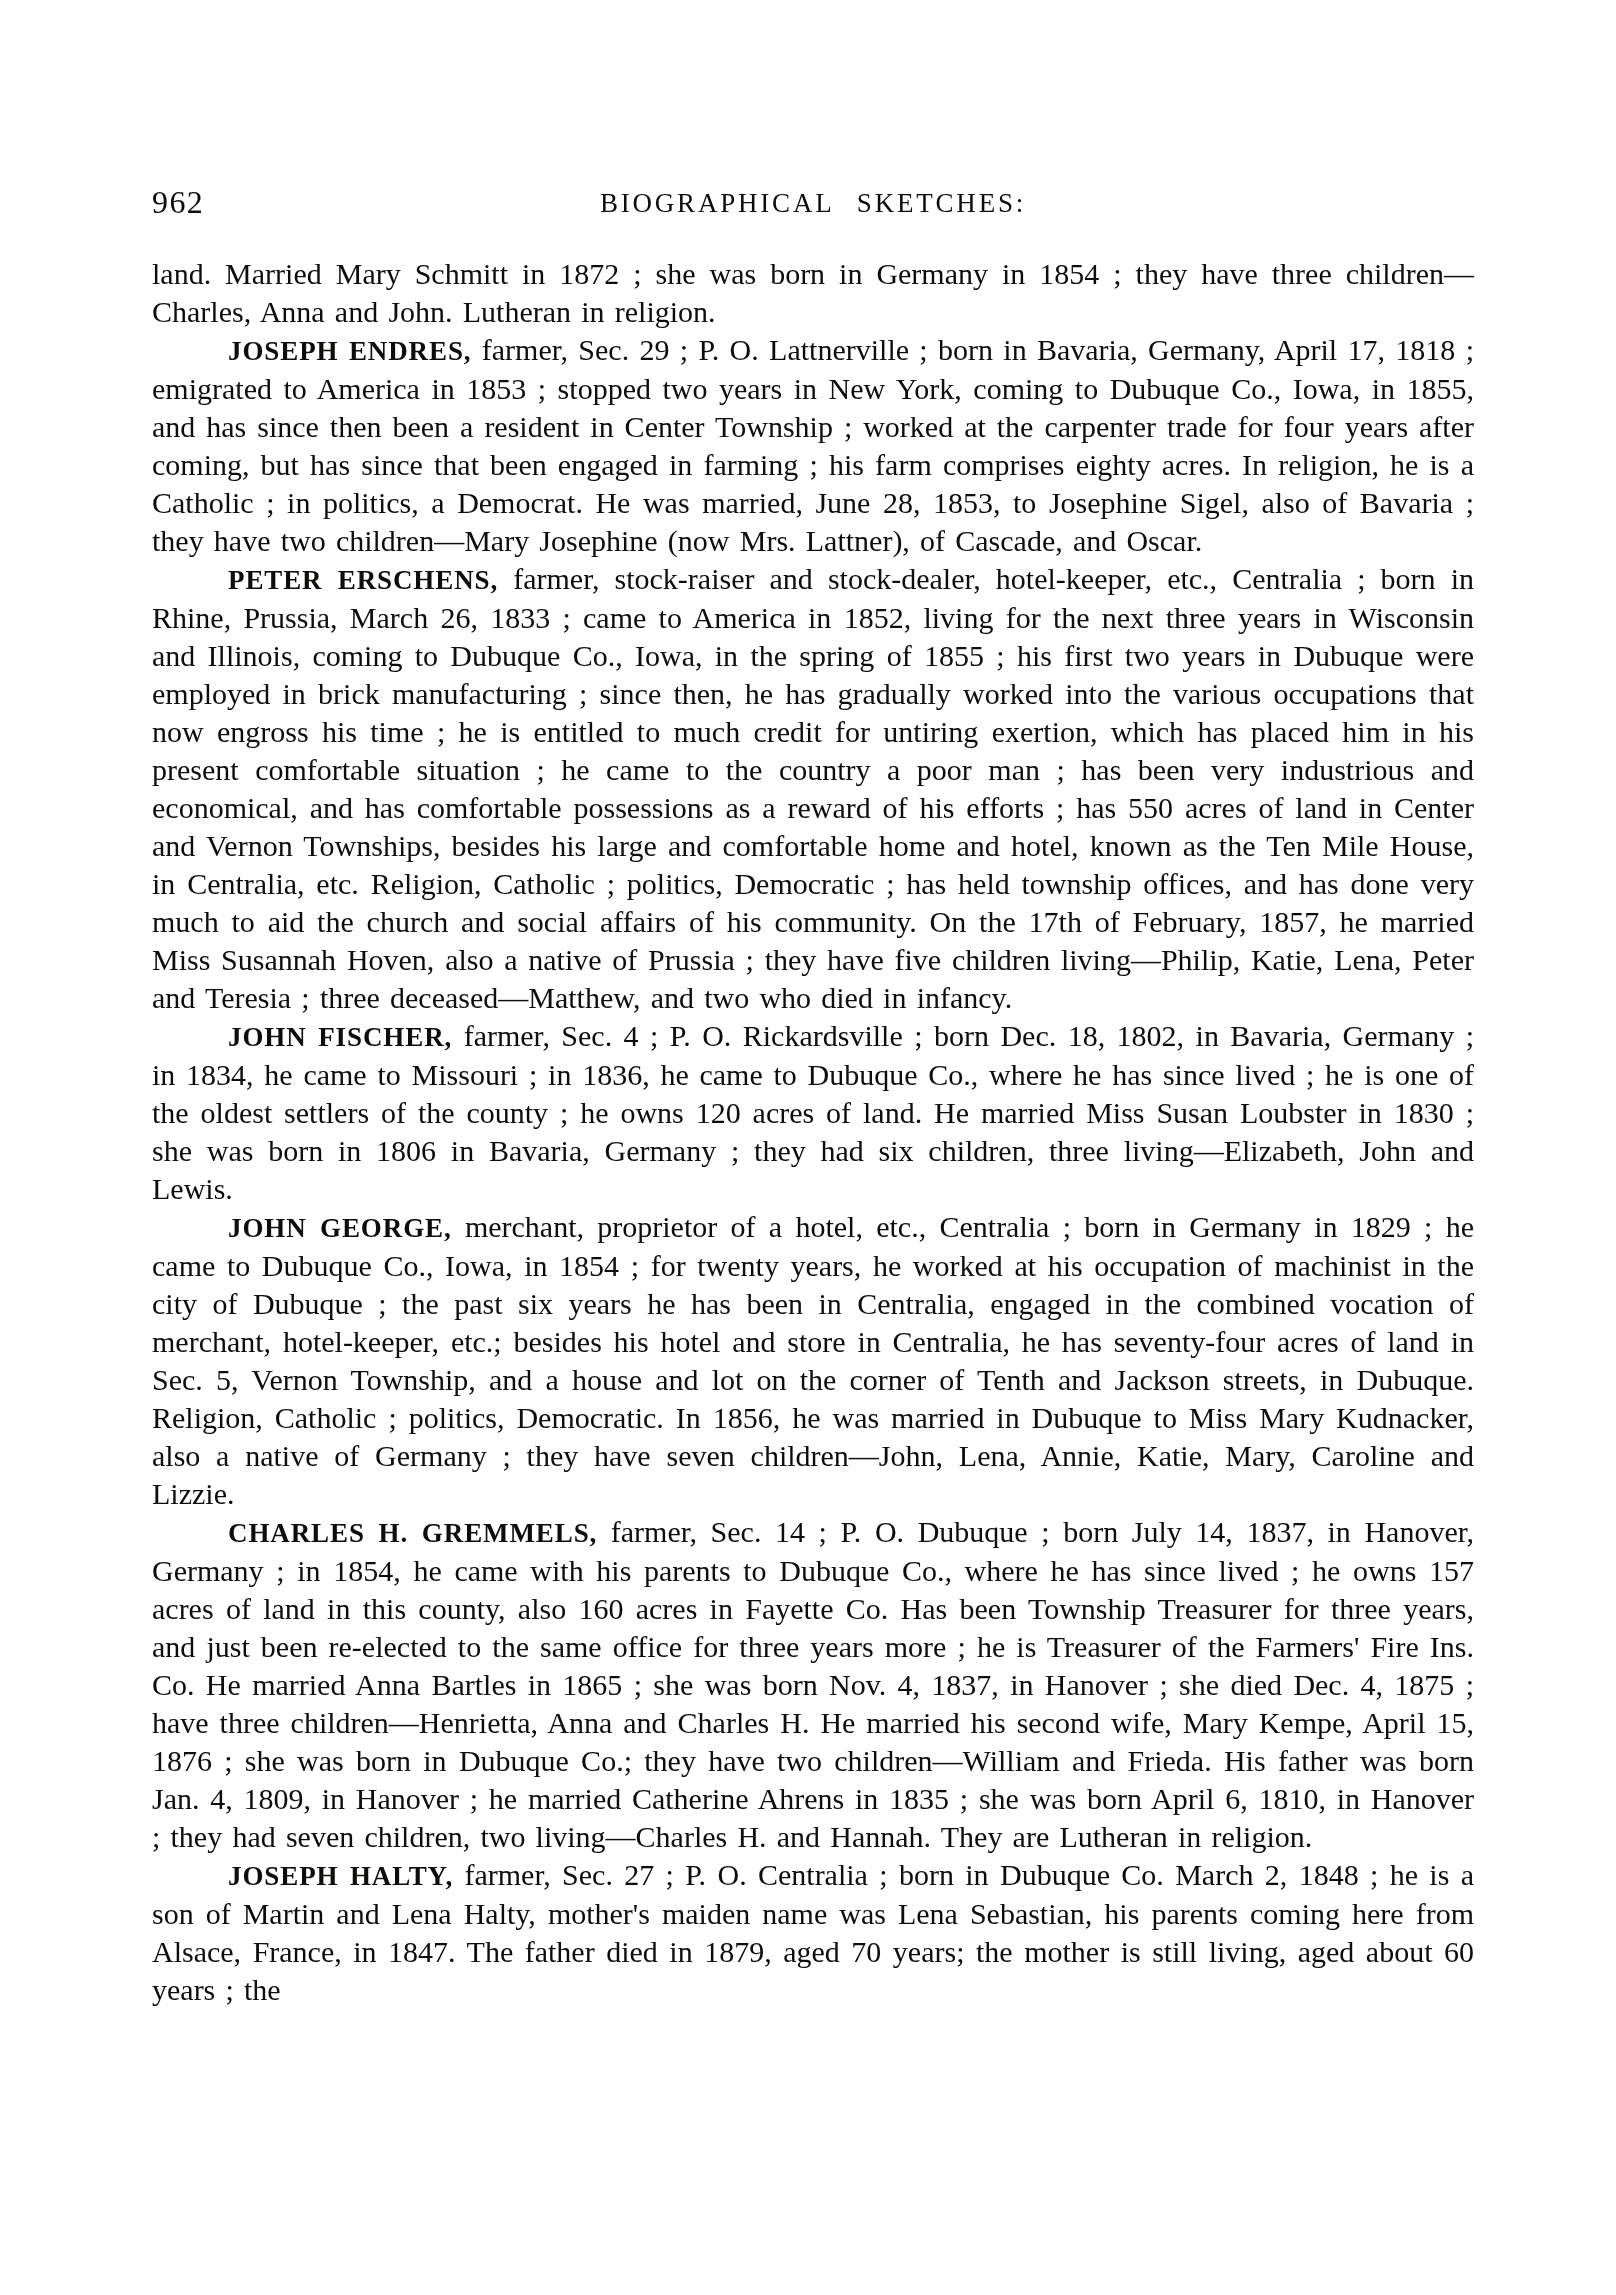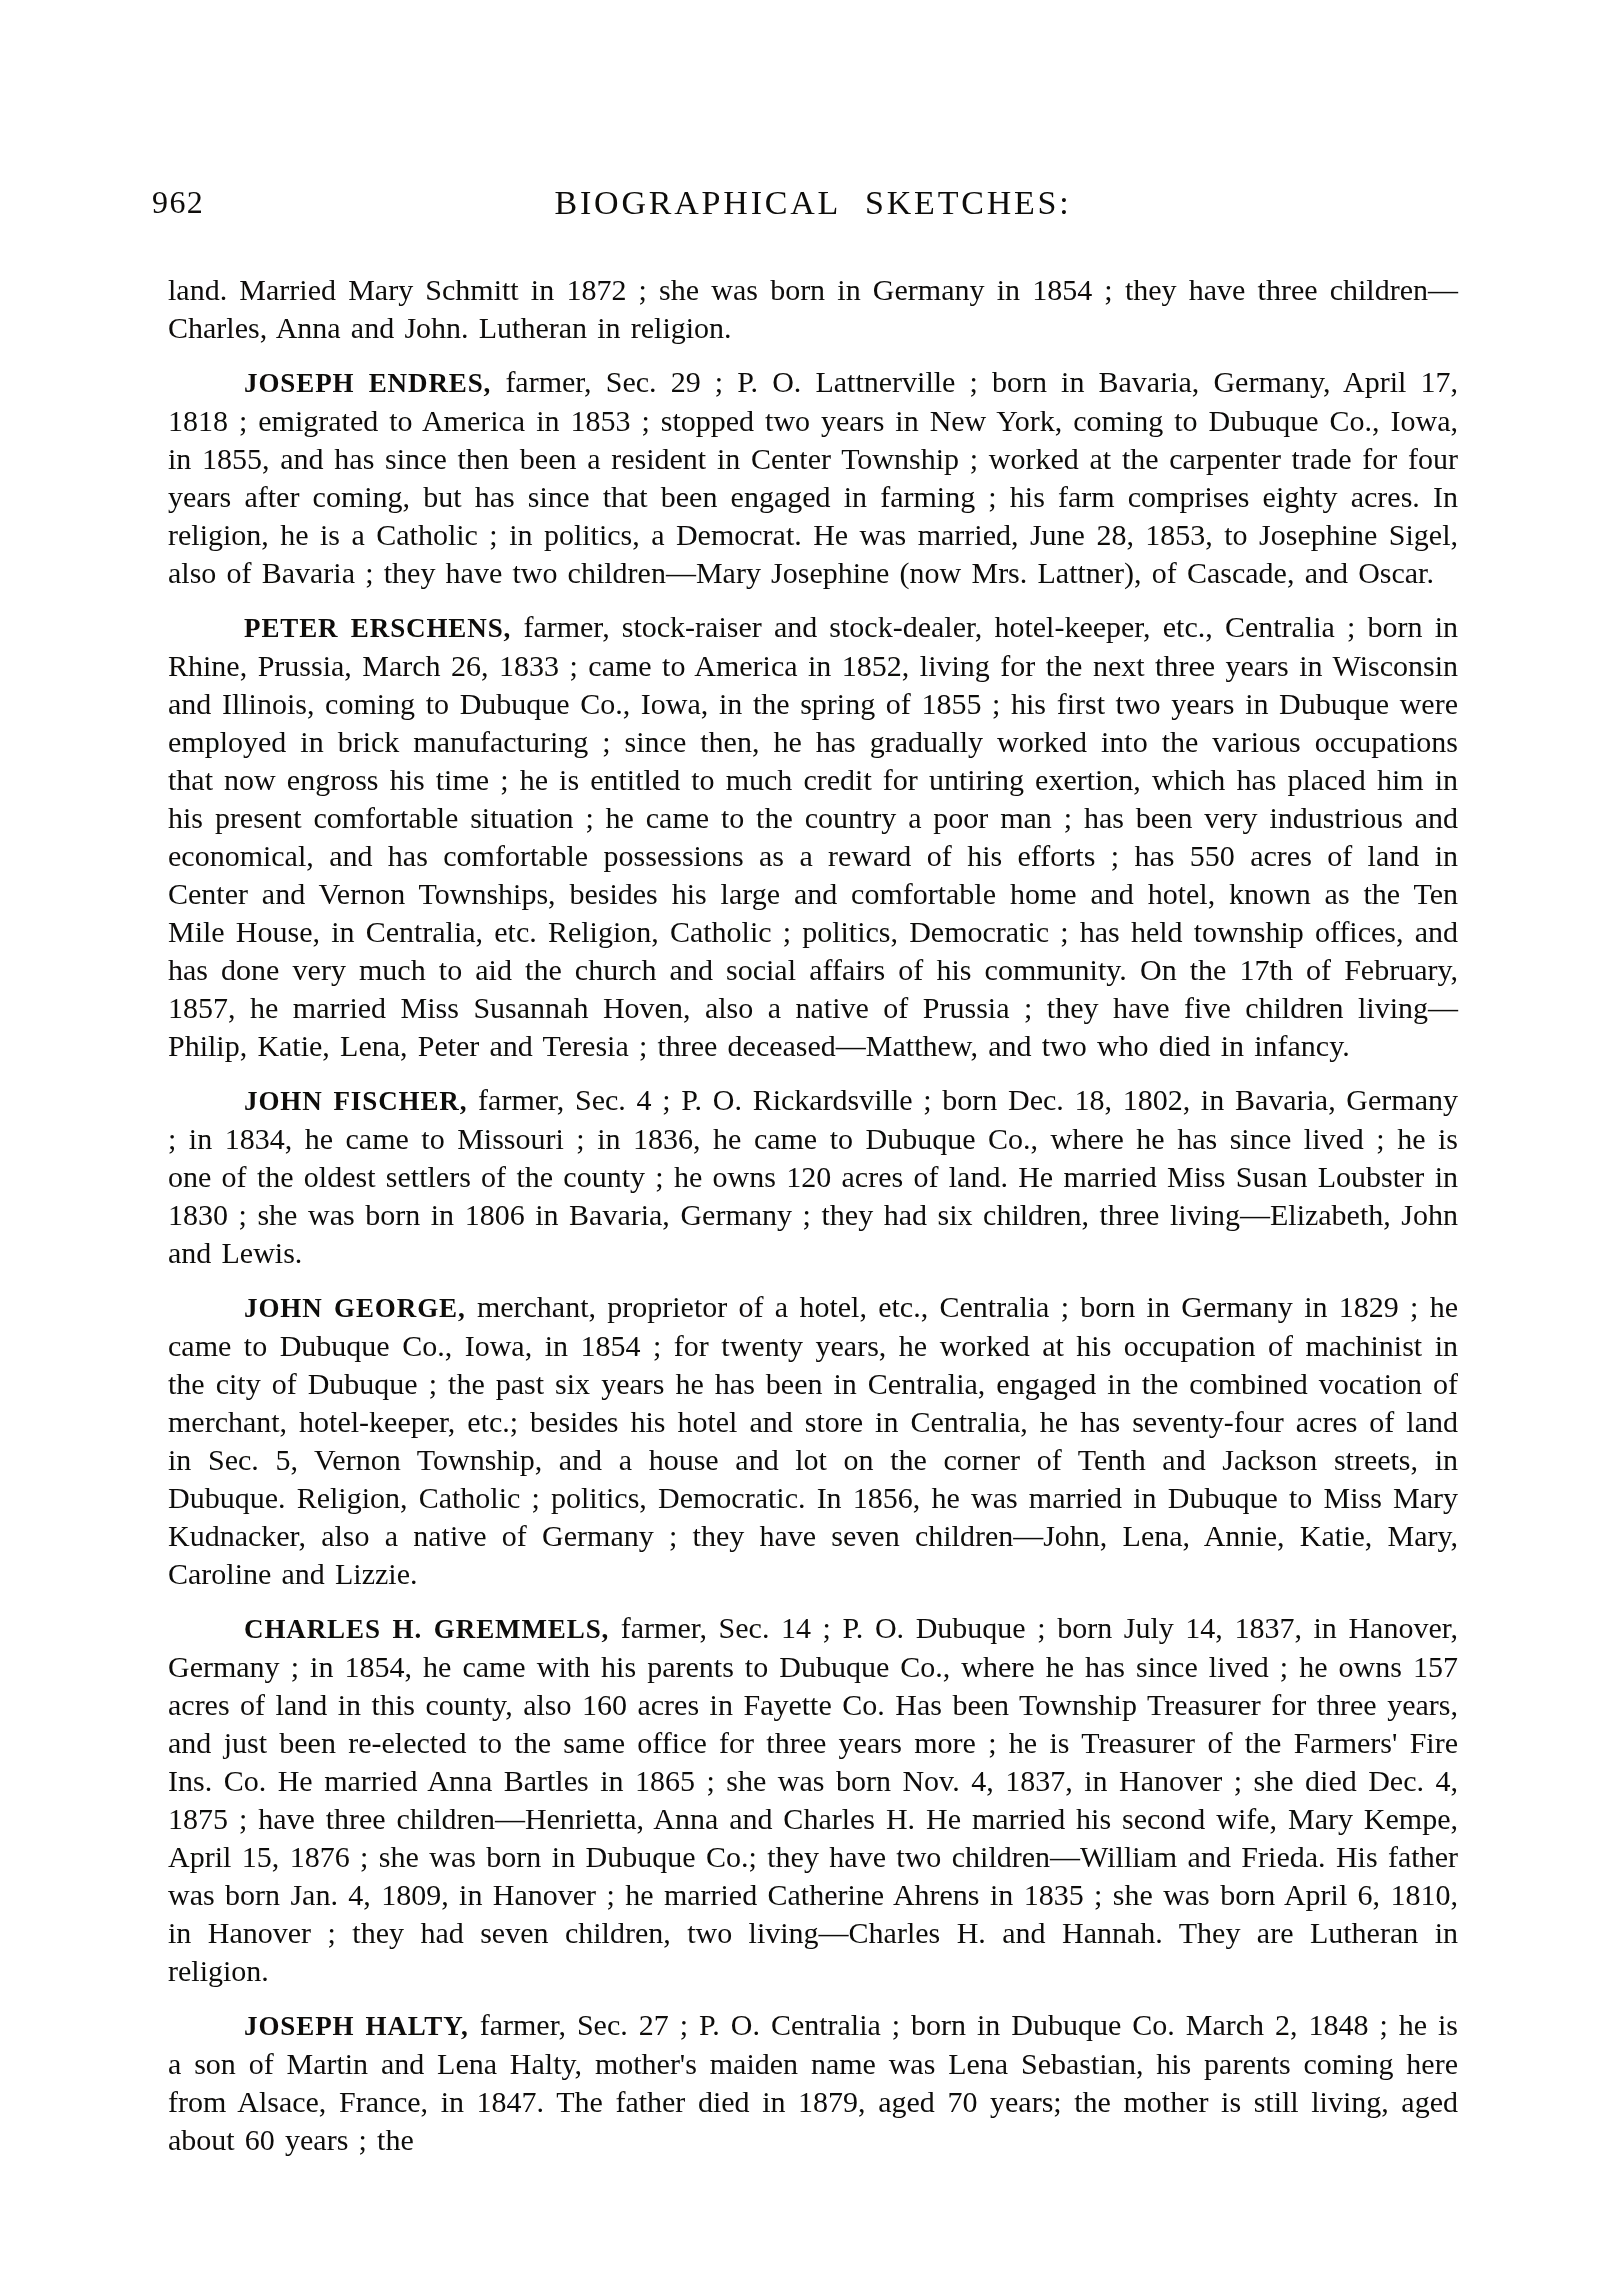--- a/index.html
+++ b/index.html
@@ -34,37 +34,37 @@
     font-size: 32px;
     line-height: 32px;
     letter-spacing: 1.4px;
   }
   .running-title {
     position: absolute;
     left: 0;
     right: 0;
     top: 2.8px;
     text-align: center;
-    font-size: 34px;
+    font-size: 27px;
     line-height: 28.5px;
     letter-spacing: 2.8px;
     word-spacing: 13.8px;
   }
   .text-block {
     position: absolute;
     top: 255px;
     left: 152px;
     width: 1322px;
     text-align: justify;
     font-size: 30px;
     line-height: 38px;
     word-spacing: 0.09em;
   }
   .entry {
-    margin: 16px;
+    margin: 0;
     padding: 0;
     text-indent: 76px;
     font-family: Liberation Serif, serif;
   }
   .entry.continued {
     text-indent: 0;
   }
   .entry-lead {
     font-weight: 700;
     font-size: 27px;

